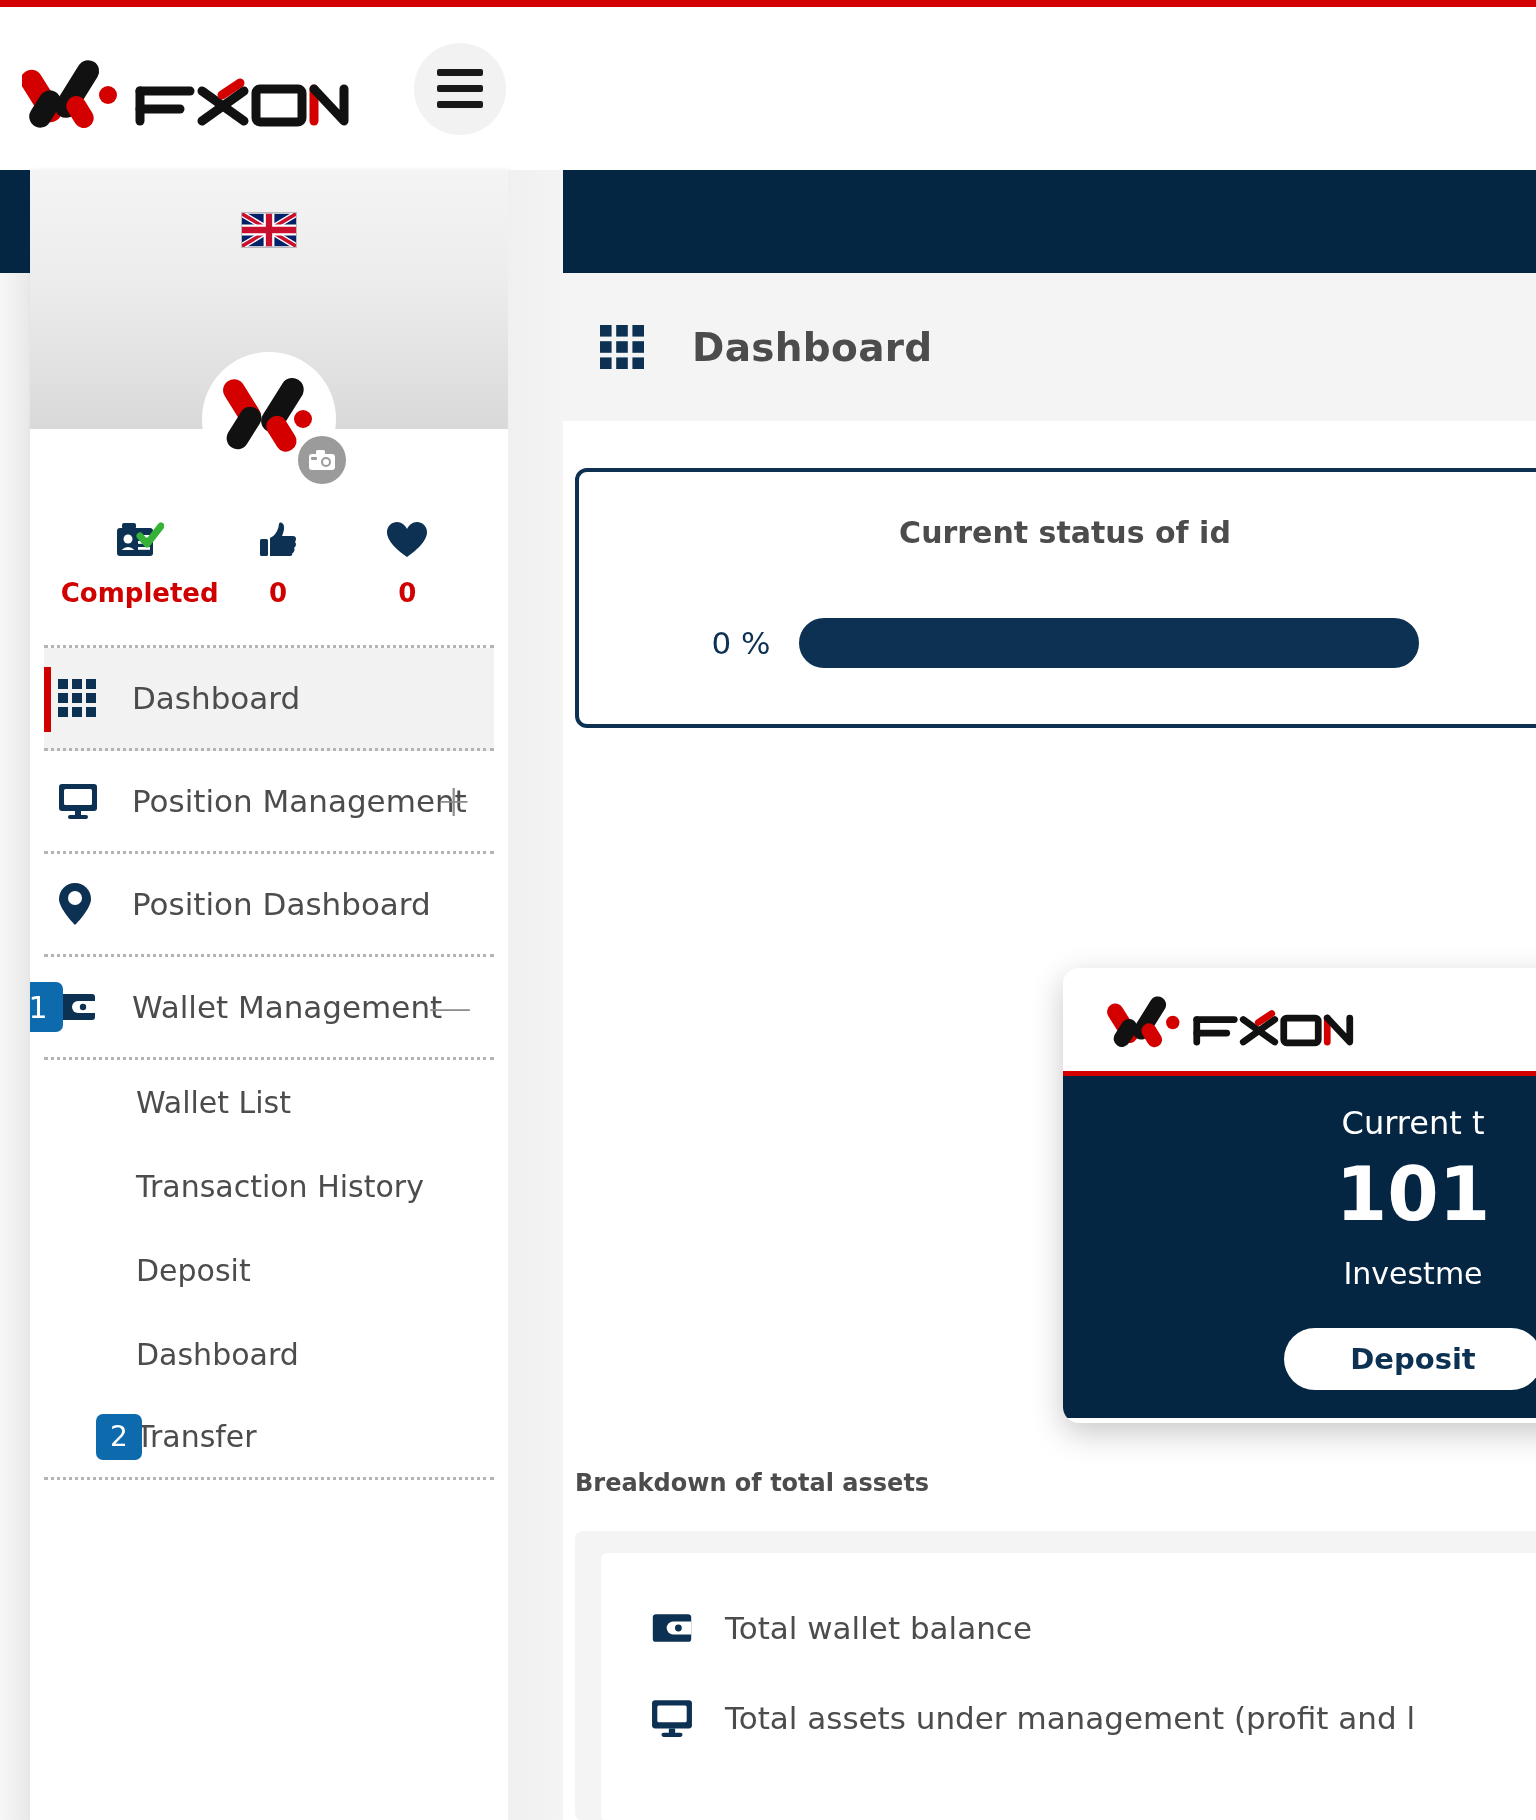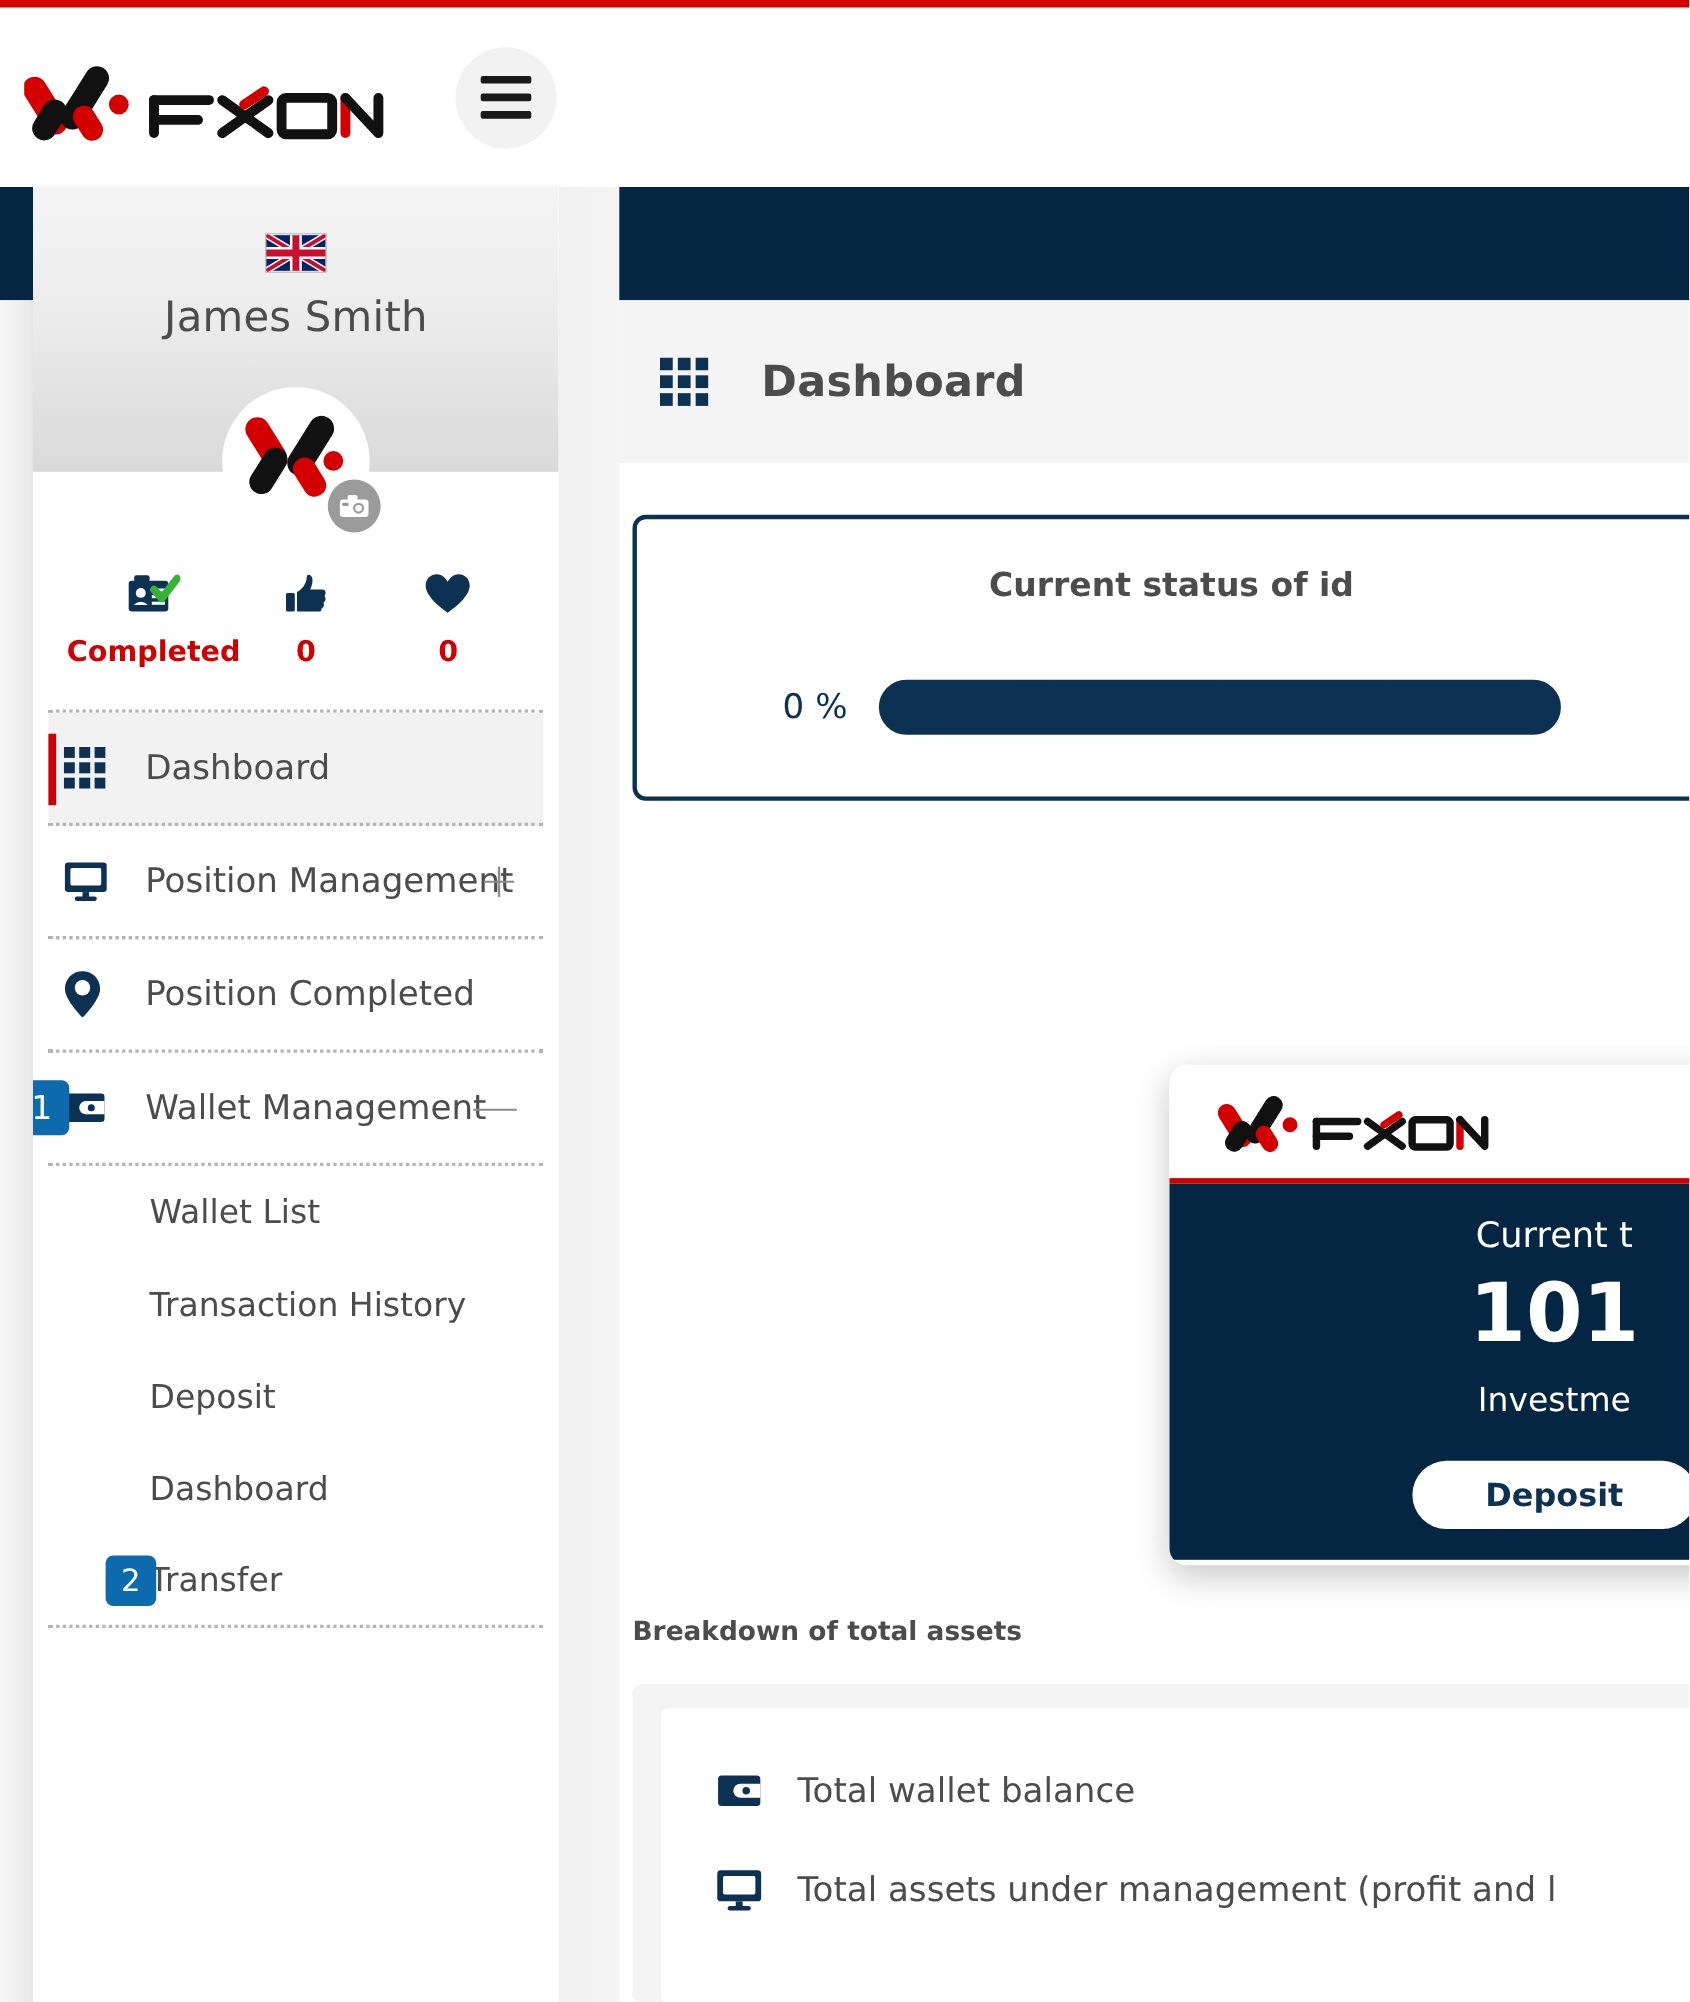--- a/index.html
+++ b/index.html
@@ -316,21 +316,20 @@
     <div class="sidebar">
 
       <div class="profile-head">
         <svg class="flag" viewBox="0 0 60 36">
           <rect width="60" height="36" fill="#012169"></rect>
           <path d="M0,0 L60,36 M60,0 L0,36" stroke="#fff" stroke-width="7"></path>
           <path d="M0,0 L60,36 M60,0 L0,36" stroke="#C8102E" stroke-width="4"></path>
           <path d="M30,0 V36 M0,18 H60" stroke="#fff" stroke-width="12"></path>
           <path d="M30,0 V36 M0,18 H60" stroke="#C8102E" stroke-width="7"></path>
         </svg>
-        <div class="user-name">James Smith</div>
         <div class="avatar-wrap">
           <div class="avatar">
             <svg width="120" height="120" viewBox="0 0 120 120">
               <rect x="22" y="18" width="22" height="52" rx="11" fill="#d40000" transform="rotate(-32 33 44)"></rect>
               <rect x="62" y="16" width="23" height="60" rx="11.5" fill="#111" transform="rotate(32 73 46)"></rect>
               <rect x="24" y="46" width="22" height="46" rx="11" fill="#111" transform="rotate(32 35 69)"></rect>
               <rect x="62" y="56" width="21" height="38" rx="10" fill="#d40000" transform="rotate(-32 72 75)"></rect>
               <circle cx="94" cy="60" r="9" fill="#d40000"></circle>
             </svg>
           </div>
@@ -414,21 +413,21 @@
         <div class="nav-plus">+</div>
       </div>
 
       <div class="nav-item">
         <div class="nav-icon">
           <svg width="34" height="44" viewBox="0 0 34 44">
             <path d="M17 1 C8 1 1 8 1 17 C1 27 17 43 17 43 C17 43 33 27 33 17 C33 8 26 1 17 1 Z" fill="#0c3152"></path>
             <circle cx="17" cy="16" r="7" fill="#ffffff"></circle>
           </svg>
         </div>
-        <div class="nav-label">Position Completed</div>
+        <div class="nav-label">Position Dashboard</div>
       </div>
 
       <div class="nav-item">
         <div class="badge-num">1</div>
         <div class="nav-icon">
           <svg width="38" height="30" viewBox="0 0 38 30">
             <rect x="1" y="2" width="36" height="26" rx="3" fill="#0c3152"></rect>
             <path d="M20 9 H37 V21 H20 A6 6 0 0 1 20 9 Z" fill="#ffffff"></path>
             <circle cx="25" cy="15" r="3.2" fill="#0c3152"></circle>
           </svg>

